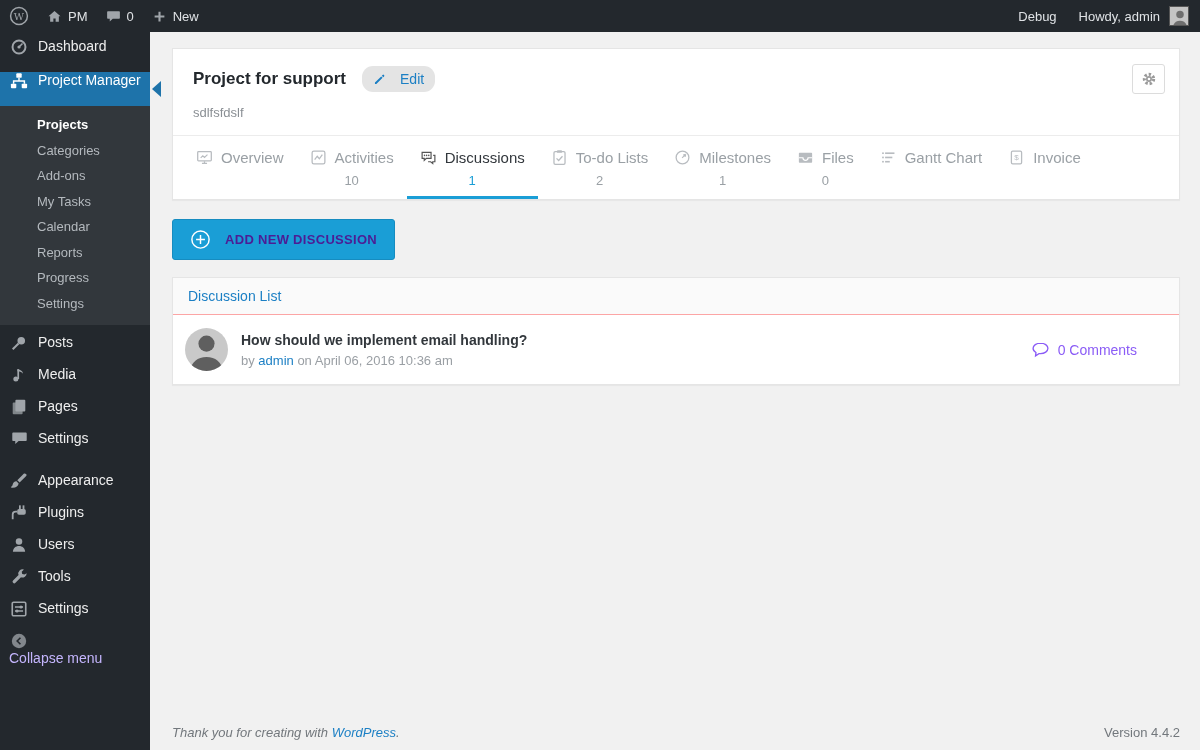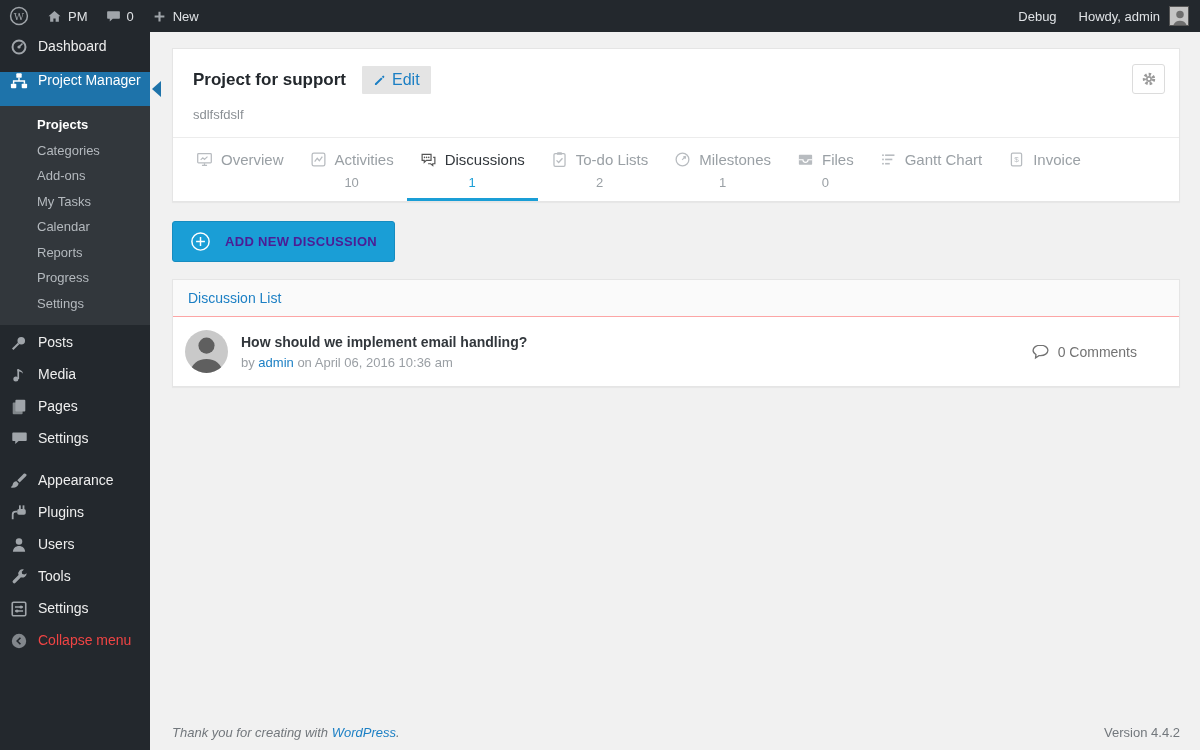--- a/index.html
+++ b/index.html
@@ -24,31 +24,31 @@
   .menu-item.active .ico { color:#fff; }
   .pm-arrow { position:absolute; left:144px; top:81px; width:0; height:0;
     border:8px solid transparent; border-right:9px solid #1e73aa; z-index:21; }
   .submenu { list-style:none; background:#32373c; padding:6px 0 9px; }
   .submenu li { height:25.5px; line-height:25.5px; padding-left:37px; font-size:13px; color:#b4b9be; cursor:pointer; }
   .submenu li.current { color:#fff; font-weight:bold; }
   .group-gap { margin-top:9px; }
   .sep-gap { margin-top:10px; }
   .menu-item.height32 { height:32px; }
   .collapse .ico { color:#82878c; }
-  .collapse { color:#ef4444; }
+  .collapse { color:#c4b5fd;flex-direction:column; }
 
   
   .content { position:absolute; top:32px; left:150px; right:0; bottom:0; padding:16px 20px 0 22px; z-index:10; }
   .panel { background:#fff; border:1px solid #e5e5e5; box-shadow:0 1px 1px rgba(0,0,0,.04); }
 
   .header-panel { position:relative; }
   .header-top { display:flex; align-items:center; padding:17px 20px 0 20px; }
   .project-title { font-size:17px; font-weight:bold; color:#23282d; }
-  .edit-btn { display:inline-flex; align-items:center; gap:6px; margin-left:16px; background:#e4e4e4;
-    border:none; border-radius:1px; padding:5px 11px; font-size:16px; color:#1b7fc4; cursor:pointer;
+  .edit-btn { display:inline-flex; align-items:center; gap:14px; margin-left:16px; background:#e4e4e4;
+    border:none; border-radius:11px; padding:5px 11px; font-size:14px; color:#1b7fc4; cursor:pointer;
     font-family:"Liberation Sans", sans-serif; }
   .gear-btn { position:absolute; top:15px; right:14px; width:33px; height:30px; background:#fff;
     border:1px solid #dcdcdc; border-radius:3px; color:#9a9a9a; display:flex; align-items:center; justify-content:center; cursor:pointer; }
   .project-desc { padding:13px 20px 15px; font-size:13px; color:#8a8f94; }
 
   .tabs { display:flex; border-top:1px solid #ececec; padding:0 10px; }
   .tab { display:flex; flex-direction:column; align-items:center; padding:13px 13px 6px;
     border-bottom:3px solid transparent; color:#9aa0a5; cursor:pointer; }
   .tab-top { display:flex; align-items:center; gap:8px; font-size:15px; }
   .tab-top .ico { color:#b8bcc0; }
@@ -63,21 +63,21 @@
 
   .list-head { padding:10px 15px; background:#fafafa; border-bottom:1px solid #fca5a5;
     font-size:14px; color:#1b7fc4; }
   .disc-item { display:flex; align-items:center; padding:13px 12px; background:#fff; }
   .disc-avatar { width:43px; height:43px; border-radius:50%; overflow:hidden; flex:0 0 43px; }
   .disc-text { margin-left:13px; }
   .disc-title { font-size:14px; font-weight:bold; color:#32373c; cursor:pointer; }
   .disc-meta { margin-top:5px; font-size:13px; color:#9a9fa4; }
   .disc-meta .author { color:#1b7fc4; cursor:pointer; }
   .comments-link { margin-left:auto; margin-right:30px; display:flex; align-items:center; gap:8px;
-    color:#737373; font-size:14px; cursor:pointer; }
+    color:#8b5cf6; font-size:14px; cursor:pointer; }
 
   .footer { position:absolute; left:22px; right:20px; bottom:10px; display:flex;
     justify-content:space-between; font-size:13px; color:#72777c; }
   .thanks { font-style:italic; }
   .thanks .wp-link { color:#1b7fc4; cursor:pointer; }
   .version { color:#72777c; }
 </style>
 </head>
 <body>
 

